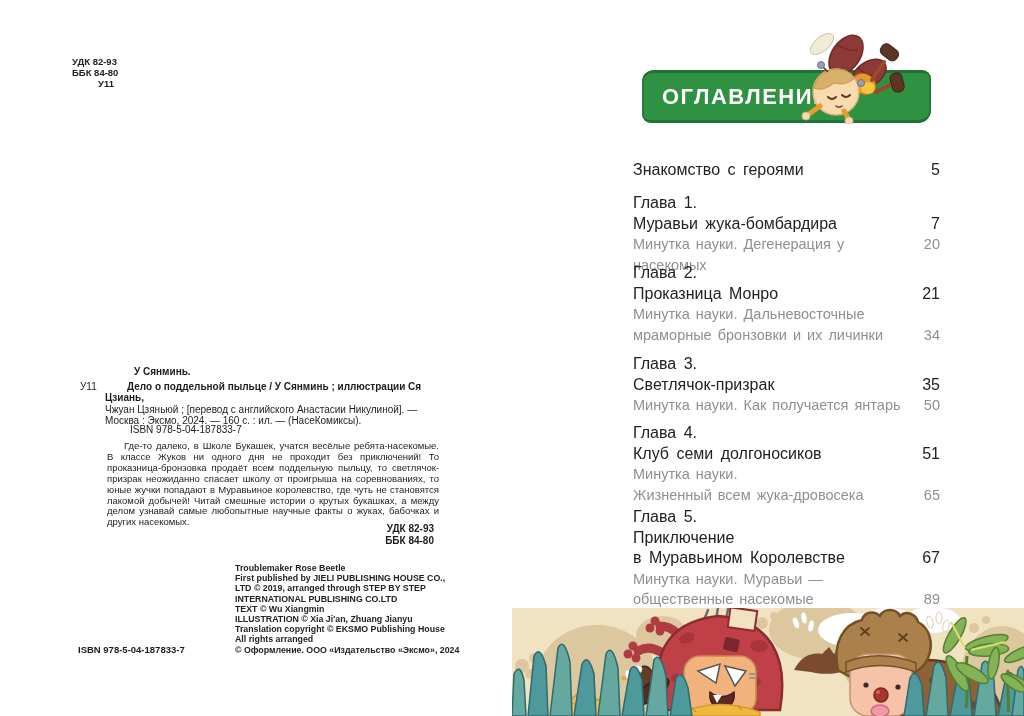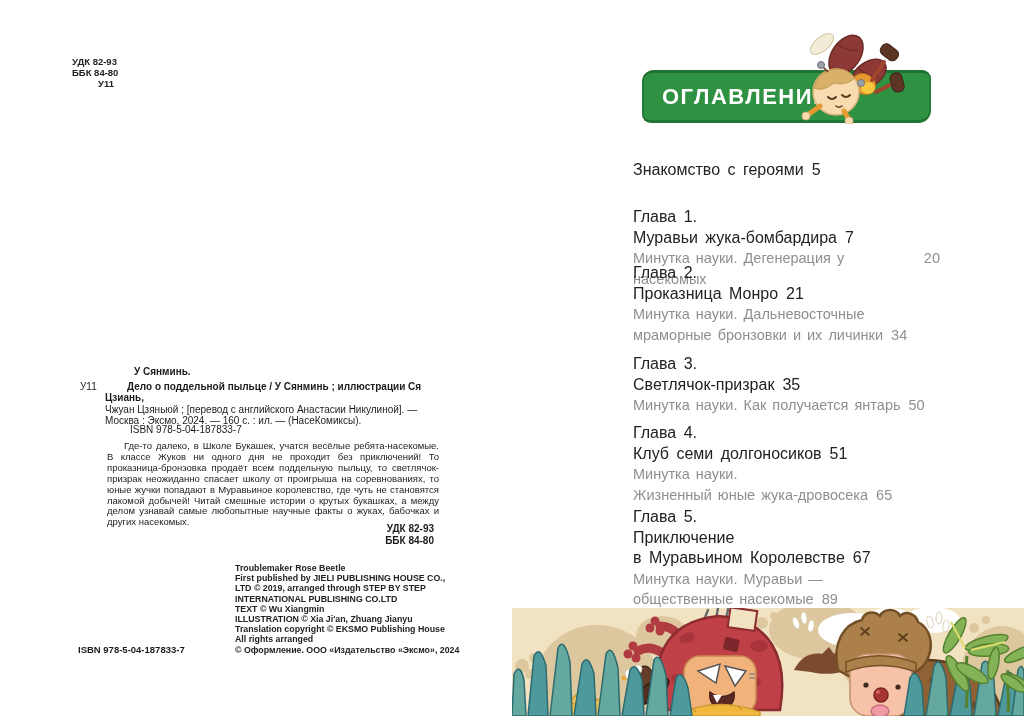--- a/index.html
+++ b/index.html
@@ -32,27 +32,27 @@
           box-shadow: inset 0 5px 0 -2px rgba(18,84,33,.50),
                       inset 0 -5px 0 -2px rgba(18,84,33,.45),
                       inset 4px 0 0 -2px rgba(18,84,33,.35),
                       inset -4px 0 0 -2px rgba(18,84,33,.35);}
   .banner-title{position:absolute;left:20px;top:0;height:53px;display:flex;align-items:center;
                 color:#ffffff;font-size:22px;font-weight:bold;letter-spacing:1.5px;}
   .bug-girl{left:784px;top:22px;}
 
   
   .toc{left:633px;top:0;width:307px;height:600px;}
-  .toc-row{display:flex;justify-content:flex-start;align-items:baseline;line-height:20.5px;}
+  .toc-row{display:flex;justify-content:space-between;align-items:baseline;line-height:20.5px;}
   .toc-row.black{font-size:16px;color:#222;word-spacing:3px;}
   .toc-row.gray{font-size:14.5px;color:#8f8f8f;word-spacing:2px;}
   .toc-row .pg{flex:0 0 auto;padding-left:8px;}
   .toc-intro{position:absolute;left:0;right:0;top:160px;}
   .sec{position:absolute;left:0;right:0;}
-  .sec.s1{top:207px;} .sec.s2{top:263px;} .sec.s3{top:354px;}
+  .sec.s1{top:193px;} .sec.s2{top:263px;} .sec.s3{top:354px;}
   .sec.s4{top:423px;} .sec.s5{top:507px;}
 
   
   .illus{left:512px;top:608px;}
 </style>
 </head>
 <body>
 
 <div id="screen">
 
@@ -192,21 +192,21 @@
         <span>Глава 4.</span>
       </div>
       <div class="toc-row black">
         <span>Клуб семи долгоносиков</span>
         <span class="pg">51</span>
       </div>
       <div class="toc-row gray">
         <span>Минутка науки.</span>
       </div>
       <div class="toc-row gray">
-        <span>Жизненный юные жука-дровосека</span>
+        <span>Жизненный всем жука-дровосека</span>
         <span class="pg">65</span>
       </div>
     </div>
 
     <div class="sec s5">
       <div class="toc-row black">
         <span>Глава 5.</span>
       </div>
       <div class="toc-row black">
         <span>Приключение</span>

